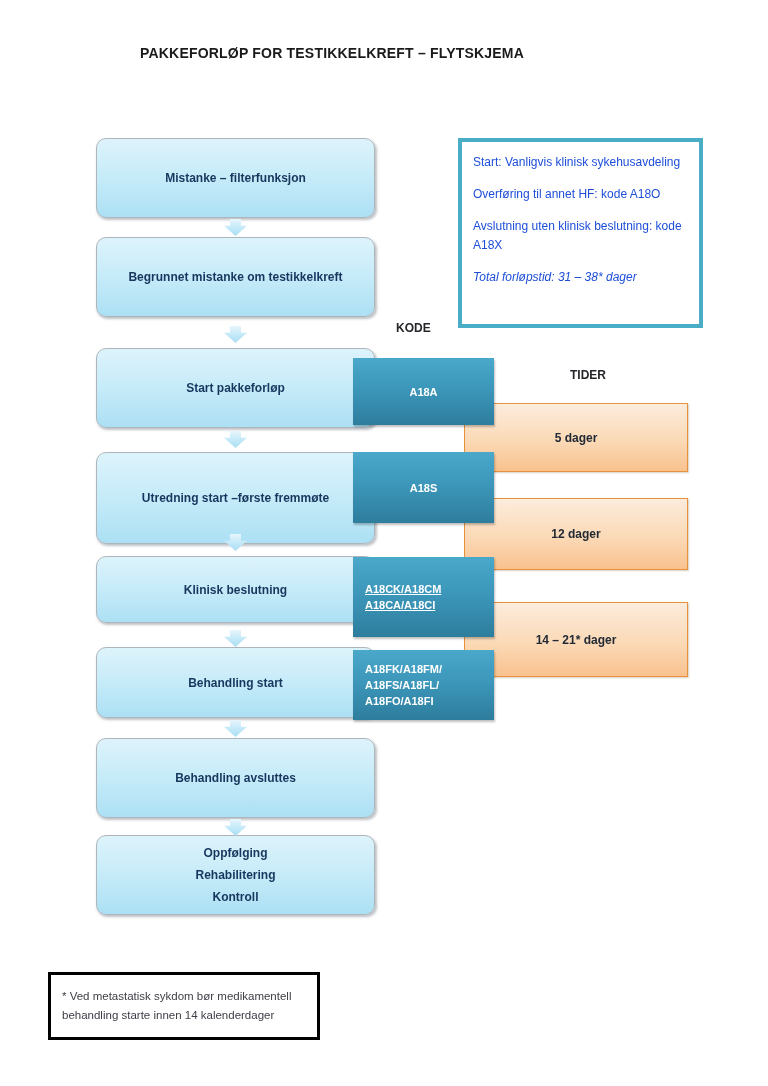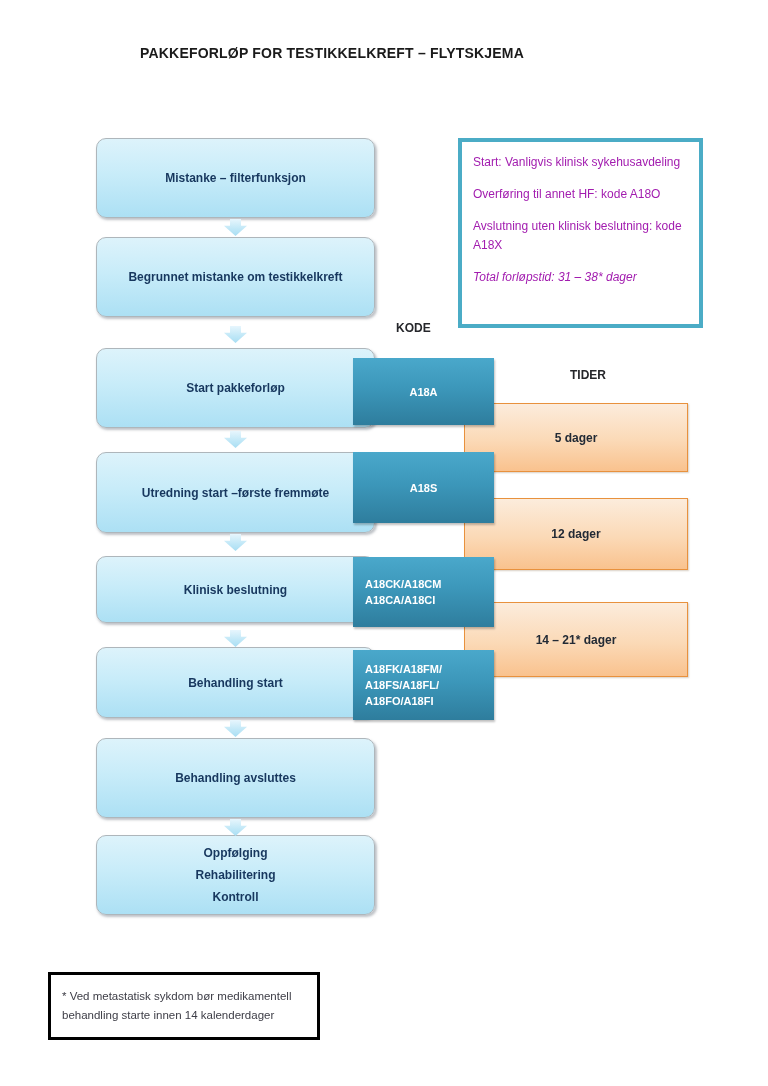--- a/index.html
+++ b/index.html
@@ -19,21 +19,21 @@
   .flow-box{
     position:absolute;left:96px;width:279px;box-sizing:border-box;
     border:1px solid #aeb6bb;border-radius:10px;
     background:linear-gradient(180deg,#ddf3fb 0%,#c8ecf9 45%,#ace0f4 100%);
     box-shadow:1.5px 2px 2.5px rgba(110,120,130,.45);
     display:flex;align-items:center;justify-content:center;
     color:#17375e;font-size:12px;font-weight:bold;text-align:center;
     padding:4px 14px;z-index:2;
   }
   .s1{top:138px;height:80px;} .s2{top:237px;height:80px;}
-  .s3{top:348px;height:80px;} .s4{top:452px;height:81px;}
+  .s3{top:348px;height:80px;} .s4{top:452px;height:92px;}
   .s5{top:556px;height:67px;} .s6{top:647px;height:71px;}
   .s7{top:738px;height:80px;} .s8{top:835px;height:80px;}
   .multiline{white-space:pre-line;line-height:22px;}
 
   .flow-arrow{
     position:absolute;left:224px;width:23px;height:17px;z-index:3;
     background:linear-gradient(180deg,#e7f6fd 0%,#bfe7f7 60%,#a9def3 100%);
     clip-path:polygon(26% 0,74% 0,74% 40%,100% 40%,50% 100%,0 40%,26% 40%);
     filter:drop-shadow(0 1.5px 1px rgba(110,120,130,.5));
   }
@@ -42,36 +42,36 @@
 
   .code-box{
     position:absolute;left:353px;width:141px;box-sizing:border-box;z-index:4;
     background:linear-gradient(180deg,#4aa8cb 0%,#3c97ba 45%,#2e7d9d 100%);
     box-shadow:1px 1.5px 2px rgba(0,0,0,.25);
     display:flex;align-items:center;justify-content:center;
     color:#ffffff;font-size:11px;font-weight:bold;line-height:16px;text-align:center;
   }
   .code-left{justify-content:flex-start;text-align:left;padding-left:12px;white-space:pre-line;}
   .c1{top:358px;height:67px;} .c2{top:452px;height:71px;}
-  .c3{top:557px;height:70px;} .c4{top:650px;height:70px;}
+  .c3{top:557px;height:80px;text-decoration:underline;} .c4{top:650px;height:70px;}
 
   .timer-box{
     position:absolute;left:464px;width:224px;box-sizing:border-box;z-index:1;
     border:1px solid #e8913d;
     background:linear-gradient(180deg,#fcecdc 0%,#fbd9b6 55%,#f9c28e 100%);
     display:flex;align-items:center;justify-content:center;
     color:#222a35;font-size:12px;font-weight:bold;
     box-shadow:1px 1px 1.5px rgba(150,120,90,.35);
   }
   .t1{top:403px;height:69px;} .t2{top:498px;height:72px;} .t3{top:602px;height:75px;}
 
   .info-box{
     position:absolute;left:458px;top:138px;width:245px;height:190px;box-sizing:border-box;
     border:4px solid #4bacc6;background:#ffffff;z-index:1;
-    padding:11px 10px 8px 11px;color:#a21caf;font-size:12px;line-height:19px;
+    padding:11px 10px 8px 11px;color:#1d4ed8;font-size:12px;line-height:19px;
   }
   .info-box p{margin:0 0 13px 0;}
   .info-box p:last-child{margin-bottom:0;font-style:italic;}
 
   .footnote-box{
     position:absolute;left:48px;top:972px;width:272px;height:68px;box-sizing:border-box;
     border:3px solid #000000;background:#ffffff;
     padding:12px 10px 8px 11px;color:#3d3d46;font-size:11.5px;line-height:19px;
   }
 </style>

